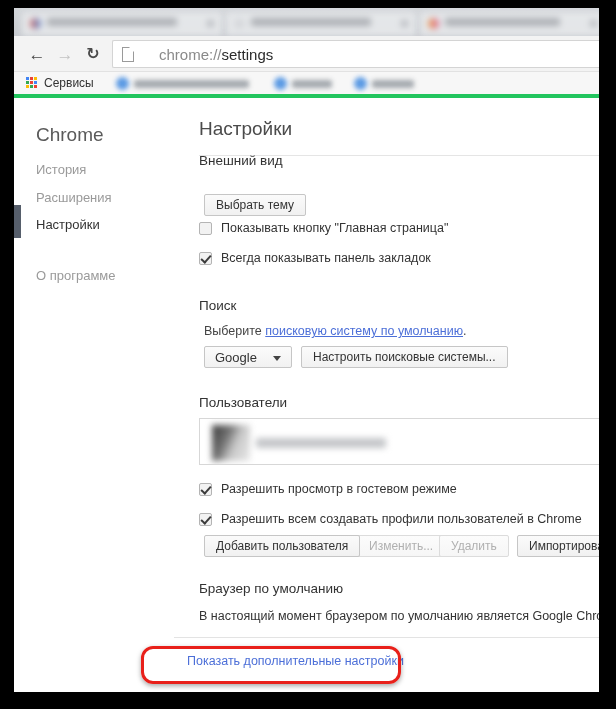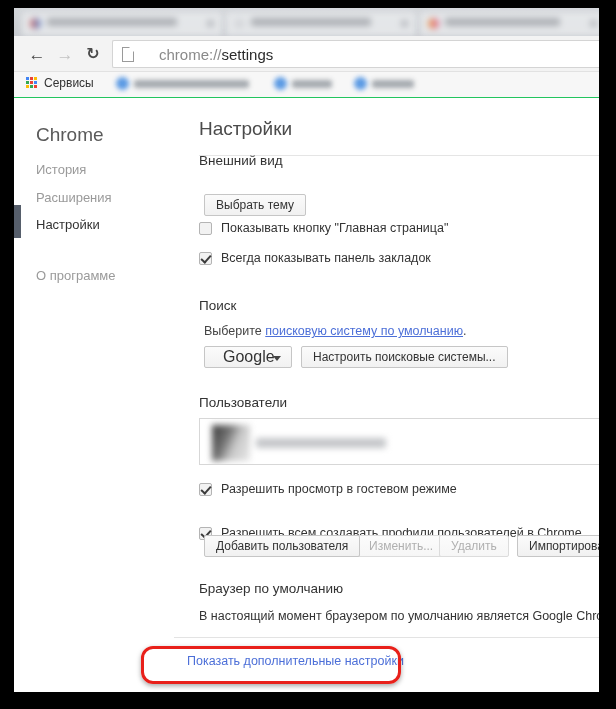--- a/index.html
+++ b/index.html
@@ -121,21 +121,21 @@
     color: #8a8a8a;
     white-space: nowrap;
   }
   #url-text b { color: #2b2b2b; font-weight: normal; }
 
   
   #bookmarks {
     position: relative;
     height: 26px;
     background: #f7f7f7;
-    border-bottom: 1px solid #22c55e;
+    border-bottom: 4px solid #22c55e;
     overflow: hidden;
   }
   #apps-shortcut {
     position: absolute;
     left: 12px; top: 4px;
     display: flex;
     align-items: center;
     gap: 6px;
   }
   #apps-grid {
@@ -270,22 +270,22 @@
     position: absolute;
     height: 22px;
     width: 88px;
     background: linear-gradient(#fbfbfb, #f1f1f1);
     border: 1px solid #c6c6c6;
     border-radius: 2px;
     display: flex;
     align-items: center;
   }
   #search-select .selval {
-    margin-left: 18px;
-    font-size: 16px;
+    margin-left: 10px;
+    font-size: 13px;
     color: #333;
   }
   #search-select .arrow {
     position: absolute;
     right: 10px; top: 9px;
     width: 0; height: 0;
     border-left: 4px solid transparent;
     border-right: 4px solid transparent;
     border-top: 5px solid #444;
   }
@@ -483,21 +483,21 @@
         <div id="user-box" style="top:320px;">
           <div id="user-blur">
             <div id="user-avatar"></div>
             <div id="user-name"></div>
           </div>
         </div>
         <div class="cb-row" style="top:384px;">
           <span class="cbox checked"></span>
           <span class="cb-label">Разрешить просмотр в гостевом режиме</span>
         </div>
-        <div class="cb-row" style="top:428px;">
+        <div class="cb-row" style="top:414px;">
           <span class="cbox checked"></span>
           <span class="cb-label">Разрешить всем создавать профили пользователей в Chrome</span>
         </div>
         <div class="btn disabled" style="left:183px;top:437px;">Изменить...</div>
         <div class="btn" style="left:30px;top:437px;">Добавить пользователя</div>
         <div class="btn disabled" style="left:265px;top:437px;">Удалить</div>
         <div class="btn" style="left:343px;top:437px;">Импортировать...</div>
 
         <div class="section-title" style="top:483px;">Браузер по умолчанию</div>
         <div id="default-note" style="top:511px;">В настоящий момент браузером по умолчанию является Google Chrome.</div>

